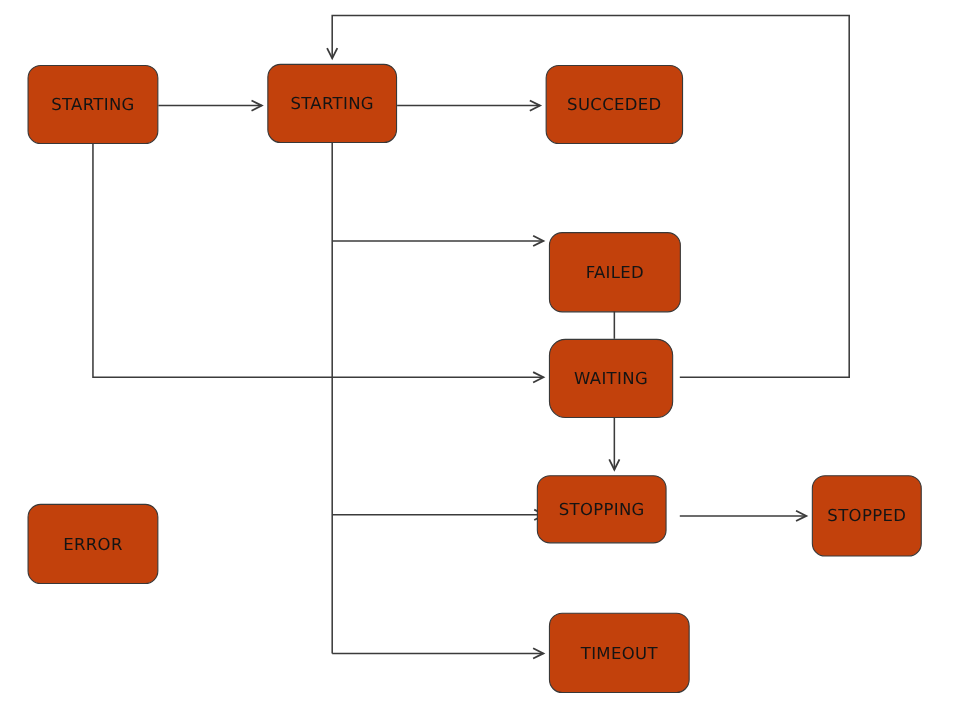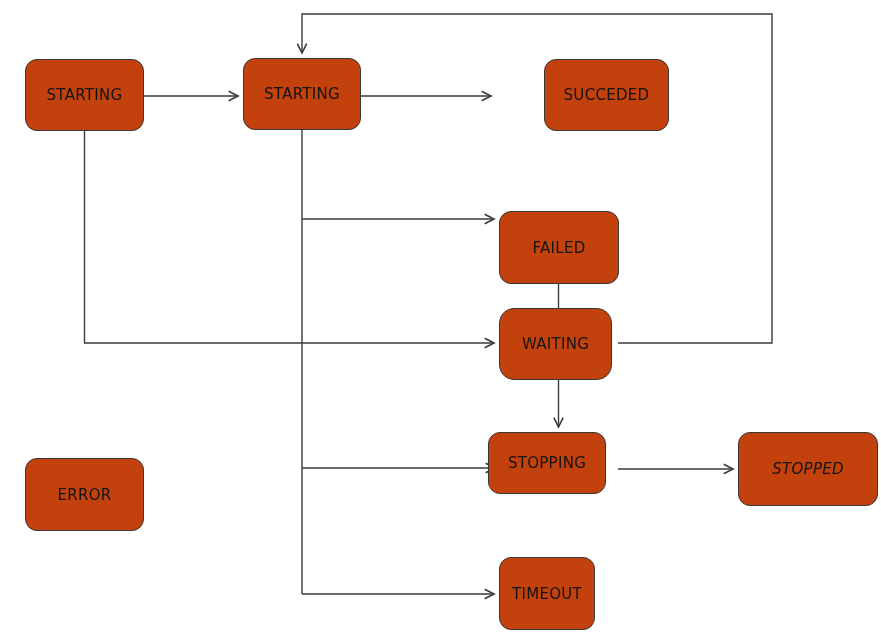--- a/index.html
+++ b/index.html
@@ -79,41 +79,41 @@
   </svg>
 
   <div class="node" style="left:25px;  top:59px;  width:119px; height:72px;">
     <span>STARTING</span>
   </div>
 
   <div class="node" style="left:243px; top:58px;  width:118px; height:72px;">
     <span>STARTING</span>
   </div>
 
-  <div class="node" style="left:496px; top:59px;  width:125px; height:72px;margin-left:48px;">
+  <div class="node" style="left:496px; top:59px;  width:125px; height:72px;">
     <span>SUCCEDED</span>
   </div>
 
   <div class="node" style="left:499px; top:183px; width:120px; height:73px;margin-top:28px;">
     <span>FAILED</span>
   </div>
 
   <div class="node" style="left:499px; top:308px; width:113px; height:72px;border-radius:15px;">
     <span>WAITING</span>
   </div>
 
   <div class="node" style="left:488px; top:432px; width:118px; height:62px;">
     <span>STOPPING</span>
   </div>
 
-  <div class="node" style="left:738px; top:432px; width:140px; height:74px;font-style:italic;">
+  <div class="node" style="left:738px; top:432px; width:100px; height:74px;">
     <span>STOPPED</span>
   </div>
 
   <div class="node" style="left:25px;  top:458px; width:119px; height:73px;">
     <span>ERROR</span>
   </div>
 
-  <div class="node" style="left:499px; top:557px; width:96px; height:73px;">
+  <div class="node" style="left:499px; top:557px; width:128px; height:73px;">
     <span>TIMEOUT</span>
   </div>
 
 </div>
 
 </body></html>

